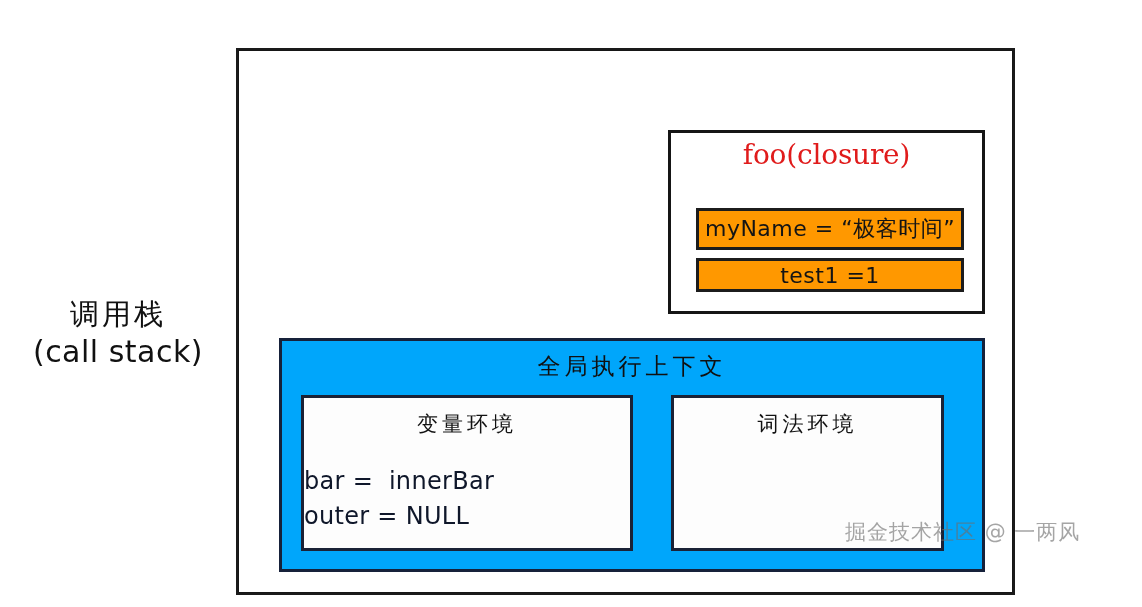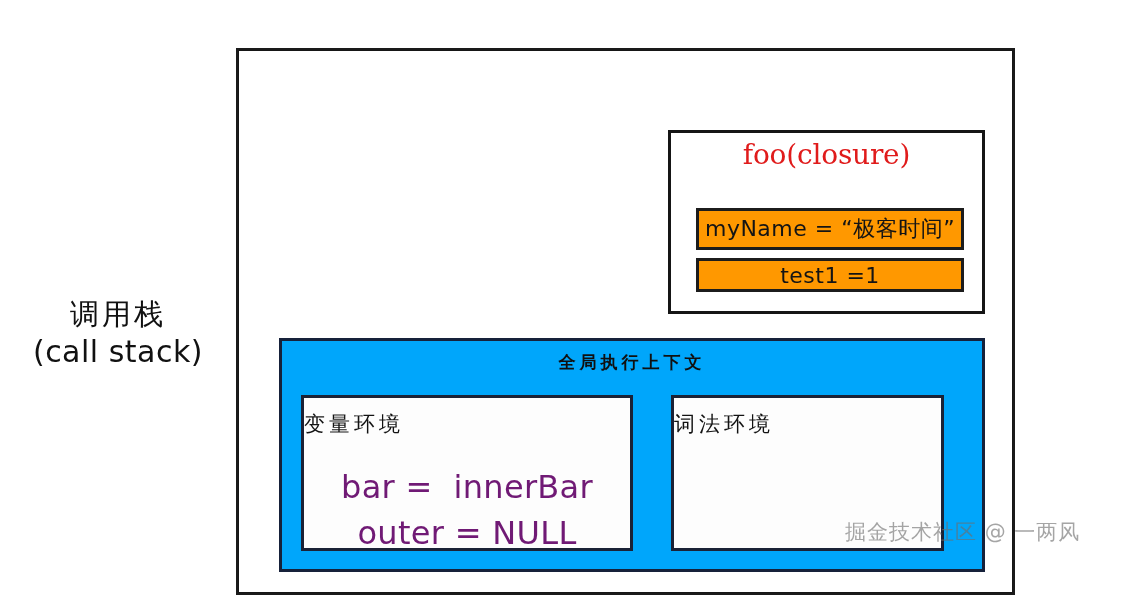--- a/index.html
+++ b/index.html
@@ -120,23 +120,22 @@
     border: 3px solid #16213a;
     box-sizing: border-box;
   }
   #global-context-title {
     position: absolute;
     left: 0;
     right: 0;
     top: 10px;
     text-align: center;
     color: #101010;
-    font-size: 17px;
+    font-size: 23px;
     letter-spacing: 4px;
-    font-weight: bold;
   }
 
   .env-box {
     position: absolute;
     top: 54px;
     height: 156px;
     background: #fdfdfd;
     border: 3px solid #1b2236;
     box-sizing: border-box;
   }
@@ -146,33 +145,33 @@
   }
   #lexical-environment-box {
     left: 389px;
     width: 273px;
   }
   .env-title {
     position: absolute;
     left: 0;
     right: 0;
     top: 12px;
-    text-align: left;
+    text-align: center;
     color: #121212;
     font-size: 21px;
     letter-spacing: 4px;
   }
   #variable-environment-entries {
     position: absolute;
     left: 0;
     right: 0;
     top: 66px;
-    text-align: center;
-    color: #701a75;
-    font-size: 32px;
+    text-align: left;
+    color: #0f172a;
+    font-size: 24px;
     line-height: 1.45;
     letter-spacing: 0.3px;
   }
   #variable-environment-entries .entry {
     display: block;
     white-space: pre;
   }
 
   
   #watermark {

